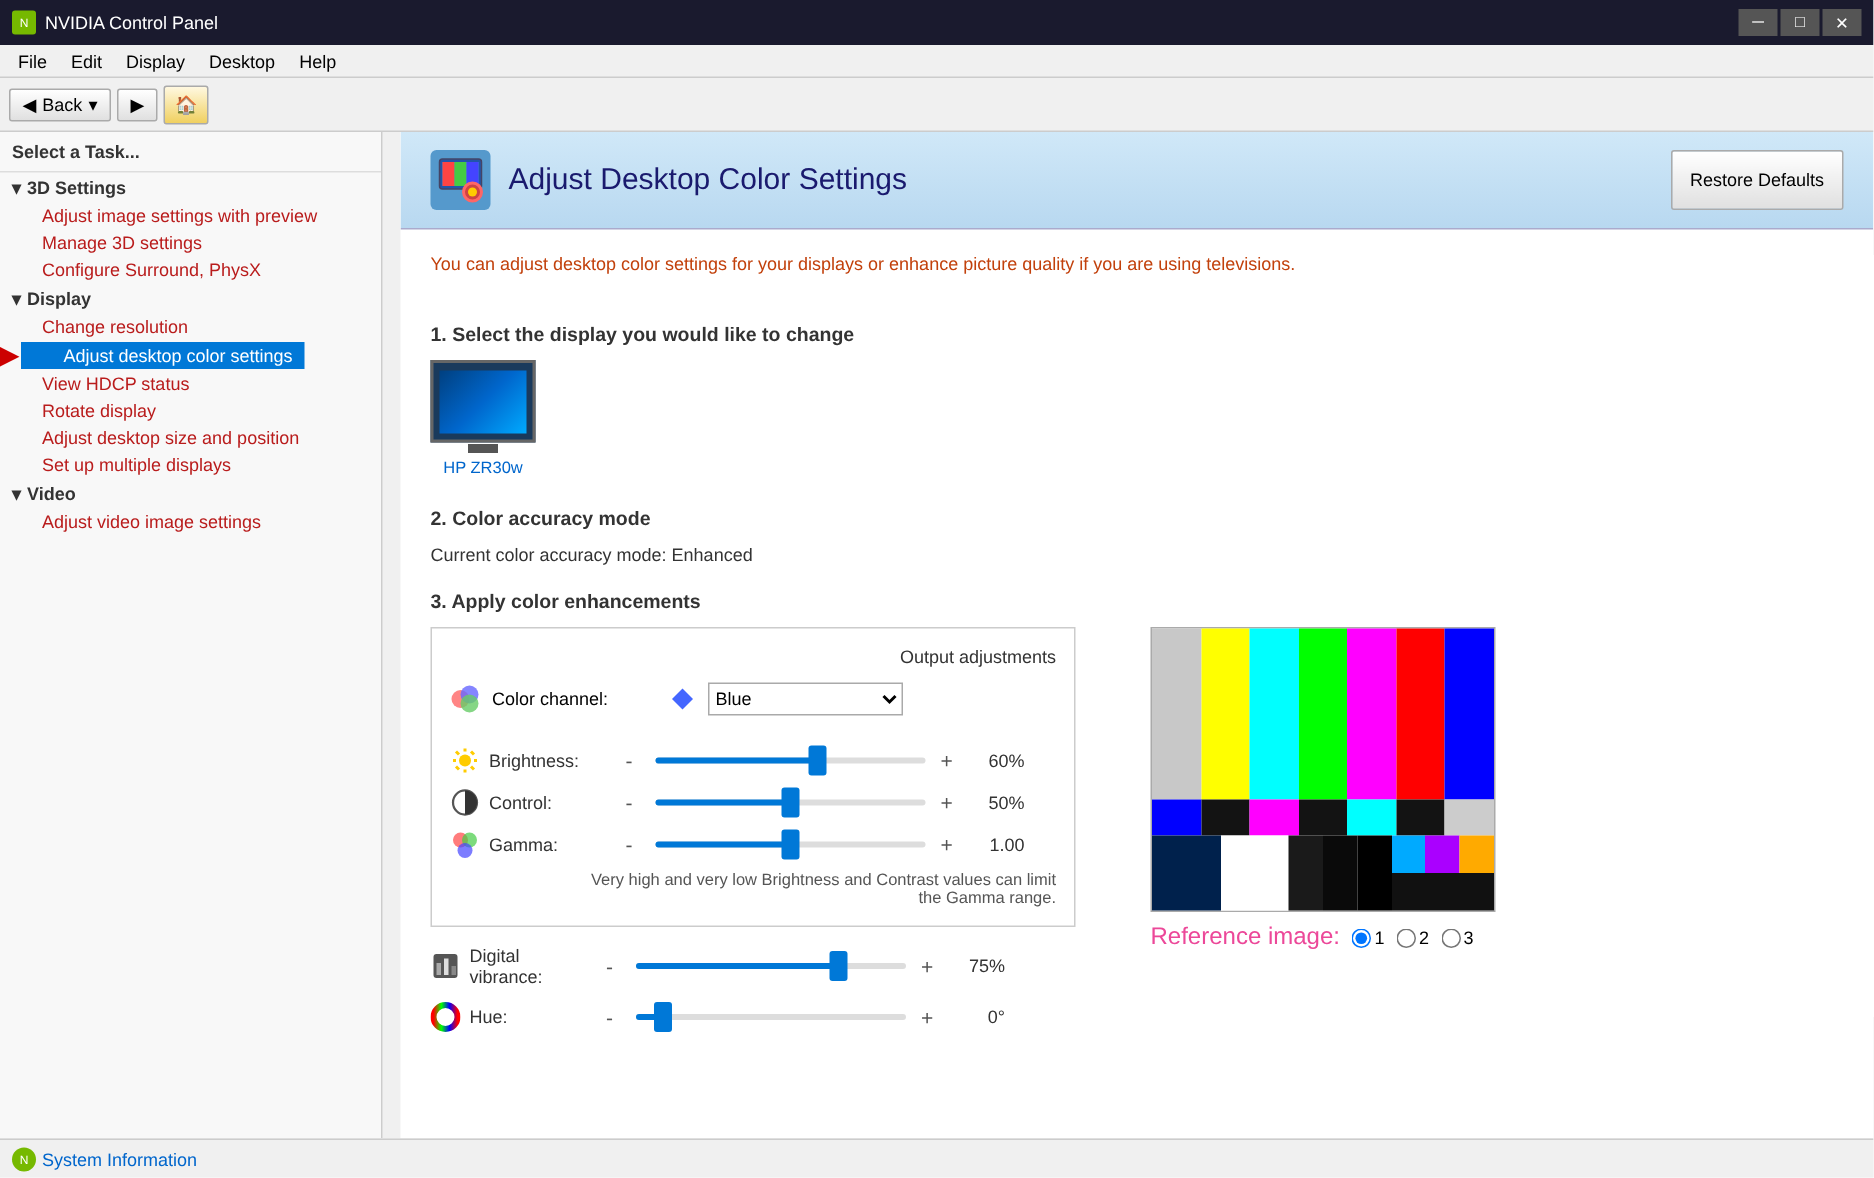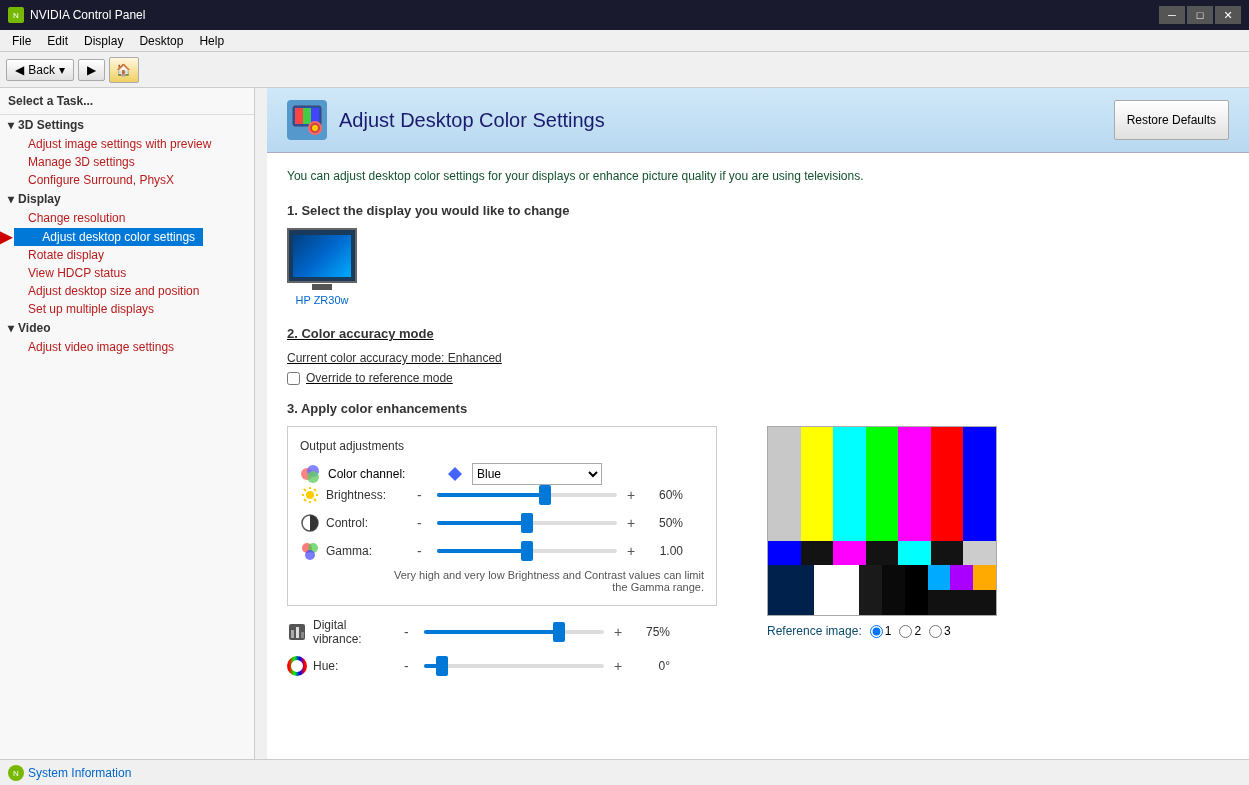--- a/index.html
+++ b/index.html
@@ -34,44 +34,44 @@
 
     
     .content { flex: 1; display: flex; flex-direction: column; overflow-y: auto; background: white; }
     .content-header { background: linear-gradient(to bottom, #d0e8f8, #b8d8f0); padding: 12px 20px; display: flex; align-items: center; justify-content: space-between; border-bottom: 1px solid #aac; }
     .content-header-left { display: flex; align-items: center; gap: 12px; }
     .header-icon { width: 40px; height: 40px; background: #5599cc; border-radius: 4px; display: flex; align-items: center; justify-content: center; }
     .content-title { font-size: 20px; font-weight: normal; color: #1a1a6e; }
     .restore-defaults-btn { padding: 12px 12px; background: linear-gradient(to bottom, #fff, #e0e0e0); border: 1px solid #aaa; cursor: pointer; font-size: 12px; border-radius: 2px; }
 
     .content-body { padding: 16px 20px; }
-    .content-desc { font-size: 12px; color: #14532d; margin-bottom: 20px; }
+    .content-desc { font-size: 12px; color: #c2410c; margin-bottom: 32px; }
 
     .section-title { font-size: 13px; font-weight: bold; color: #333; margin-bottom: 10px; }
 
     
     .display-selector { display: flex; gap: 16px; margin-bottom: 20px; }
     .monitor-item { display: flex; flex-direction: column; align-items: center; cursor: pointer; }
     .monitor-icon { width: 70px; height: 55px; background: #1a3a5c; border: 2px solid #666; display: flex; align-items: center; justify-content: center; position: relative; }
     .monitor-screen { width: 58px; height: 42px; background: linear-gradient(135deg, #004080, #0066cc, #00aaff); }
     .monitor-stand { width: 20px; height: 6px; background: #555; margin-top: 1px; }
     .monitor-label { font-size: 11px; color: #0066cc; margin-top: 4px; }
 
     
-    .color-accuracy { margin-bottom: 16px; text-decoration: underline; }
+    .color-accuracy { margin-bottom: 16px; }
     .color-mode-text { font-size: 12px; color: #333; margin-bottom: 6px; }
     .checkbox-row { display: flex; align-items: center; gap: 6px; font-size: 12px; color: #333; }
     .checkbox-row input { width: 13px; height: 13px; }
 
     
     .enhancements-section { }
     .output-adjustments-box { border: 1px solid #ccc; padding: 12px; margin-bottom: 12px; max-width: 430px; }
-    .output-label { font-size: 12px; color: #333; margin-bottom: 10px; }
-
-    .color-channel-row { display: flex; align-items: center; gap: 8px; margin-bottom: 0; }
+    .output-label { font-size: 12px; color: #333; margin-bottom: 10px; text-align: right; }
+
+    .color-channel-row { display: flex; align-items: center; gap: 8px; margin-bottom: 20px; }
     .color-channel-row label { font-size: 12px; width: 110px; }
     .channel-select { width: 130px; height: 22px; font-size: 12px; border: 1px solid #aaa; background: white; }
 
     .slider-row { display: flex; align-items: center; gap: 6px; margin-bottom: 8px; }
     .slider-label { width: 85px; font-size: 12px; color: #333; }
     .slider-minus { font-size: 14px; color: #555; width: 10px; }
     .slider-plus { font-size: 14px; color: #555; width: 10px; }
     .slider-track { width: 180px; height: 4px; background: #ddd; border-radius: 2px; position: relative; margin: 0 4px; }
     .slider-value { width: 40px; font-size: 12px; color: #333; text-align: right; }
 
@@ -149,22 +149,22 @@
     <div class="sidebar-section">
       <div class="sidebar-category">
         <span>▾</span>
         <span>Display</span>
       </div>
       <div class="sidebar-item">Change resolution</div>
       <div class="active-item-wrapper">
         <span class="red-arrow-sidebar">▶</span>
         <div class="sidebar-item active">Adjust desktop color settings</div>
       </div>
+      <div class="sidebar-item">View HDCP status</div>
       <div class="sidebar-item">Rotate display</div>
-      <div class="sidebar-item">View HDCP status</div>
       <div class="sidebar-item">Adjust desktop size and position</div>
       <div class="sidebar-item">Set up multiple displays</div>
     </div>
 
     <div class="sidebar-section">
       <div class="sidebar-category">
         <span>▾</span>
         <span>Video</span>
       </div>
       <div class="sidebar-item">Adjust video image settings</div>
@@ -203,24 +203,20 @@
             <div class="monitor-screen"></div>
           </div>
           <div class="monitor-stand"></div>
           <span class="monitor-label">HP ZR30w</span>
         </div>
       </div>
 
       <div class="color-accuracy">
         <div class="section-title">2. Color accuracy mode</div>
         <div class="color-mode-text">Current color accuracy mode: Enhanced</div>
-        <label class="checkbox-row">
-          <input type="checkbox" style="">
-          <span>Override to reference mode</span>
-        </label>
       </div>
 
       <div class="enhancements-section">
         <div class="section-title">3. Apply color enhancements</div>
 
         <div style="display:flex; gap:20px; align-items:flex-start;">
           <div style="flex:1; max-width: 440px;">
 
             <div class="output-adjustments-box">
               <div class="output-label">Output adjustments</div>
@@ -379,21 +375,21 @@
                     <div style="flex:1; background:#00aaff;"></div>
                     <div style="flex:1; background:#aa00ff;"></div>
                     <div style="flex:1; background:#ffaa00;"></div>
                   </div>
                   <div style="flex:1; background:#111;"></div>
                 </div>
               </div>
             </div>
 
             <div style="display:flex; align-items:center; gap:8px; margin-top:8px;">
-              <span style="font-size:12px; color:#0c4a6e;">Reference image:</span>
+              <span style="font-size:16px; color:#ec4899;">Reference image:</span>
               <label class="radio-item" style="display:flex;align-items:center;gap:2px;font-size:12px;cursor:pointer;">
                 <input type="radio" name="refimg" value="1" checked="" style=""> 
                   <span>1</span>
               </label>
               <label class="radio-item" style="display:flex;align-items:center;gap:2px;font-size:12px;cursor:pointer;">
                 <input type="radio" name="refimg" value="2" style=""> 
                   <span>2</span>
               </label>
               <label class="radio-item" style="display:flex;align-items:center;gap:2px;font-size:12px;cursor:pointer;">
                 <input type="radio" name="refimg" value="3" style=""> 

